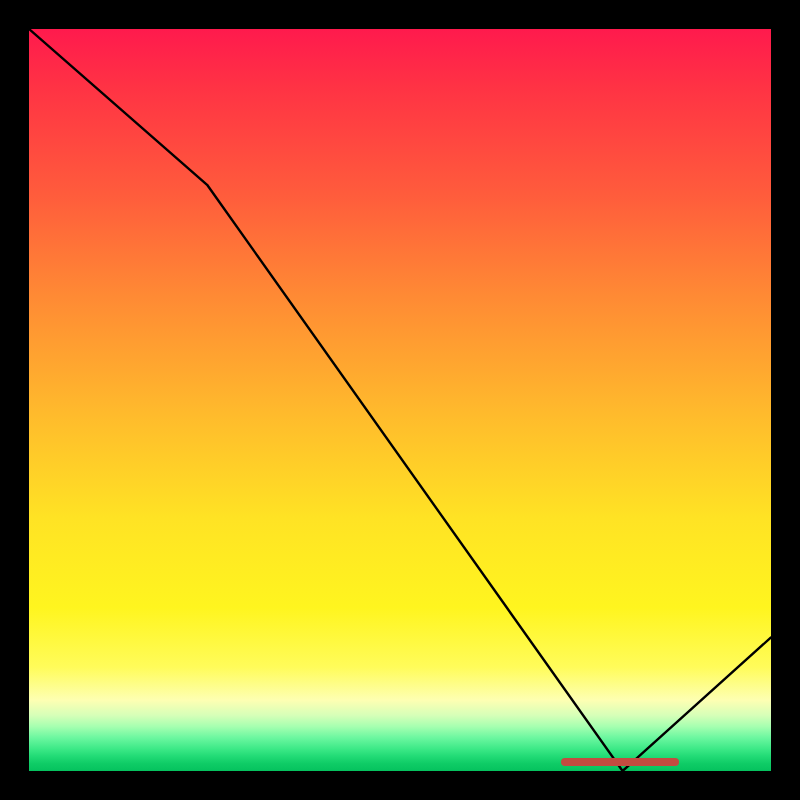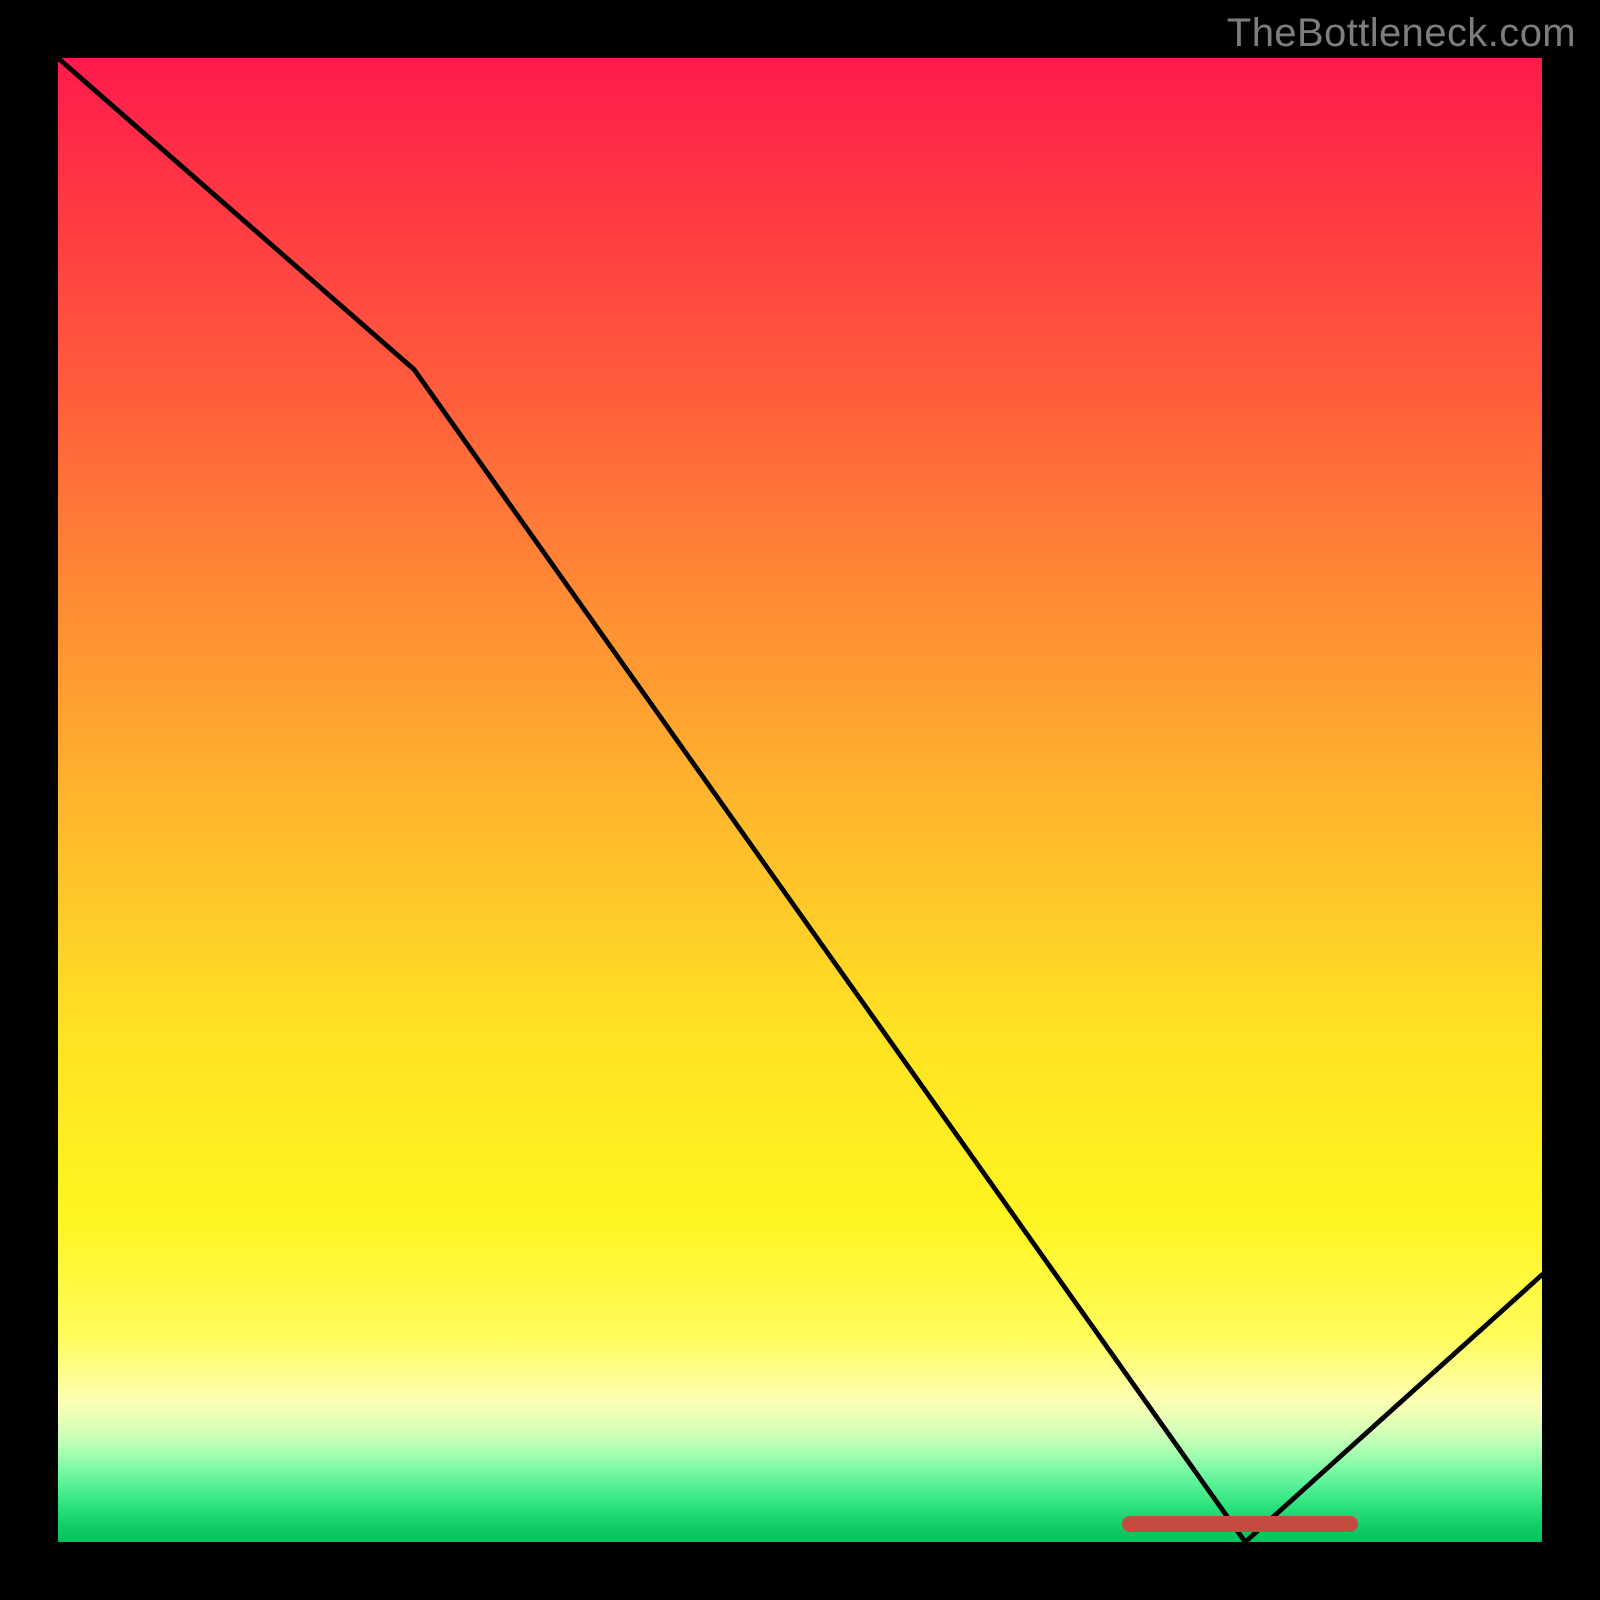--- a/index.html
+++ b/index.html
@@ -78,14 +78,13 @@
   <div class="plot-area">
     <div class="gradient"></div>
 
     <svg class="curve" viewBox="0 0 742 742" preserveAspectRatio="none">
       <path id="series-path" fill="none" stroke="#000" stroke-width="2.4" stroke-linecap="round" stroke-linejoin="round" d="M0.0,0.0L178.1,155.8L593.6,742.0L742.0,608.4"></path>
     </svg>
 
     <div class="marker" id="marker-el" style="left: 532px; width: 118px; top: 729px;"></div>
   </div>
 
-  <div class="watermark">TheBottleneck.com</div>
 </div>
 
 </body></html>

